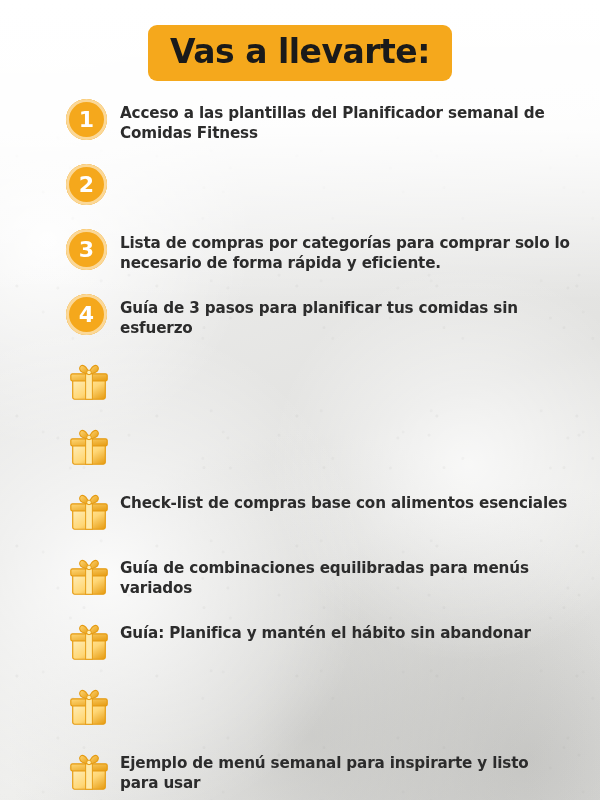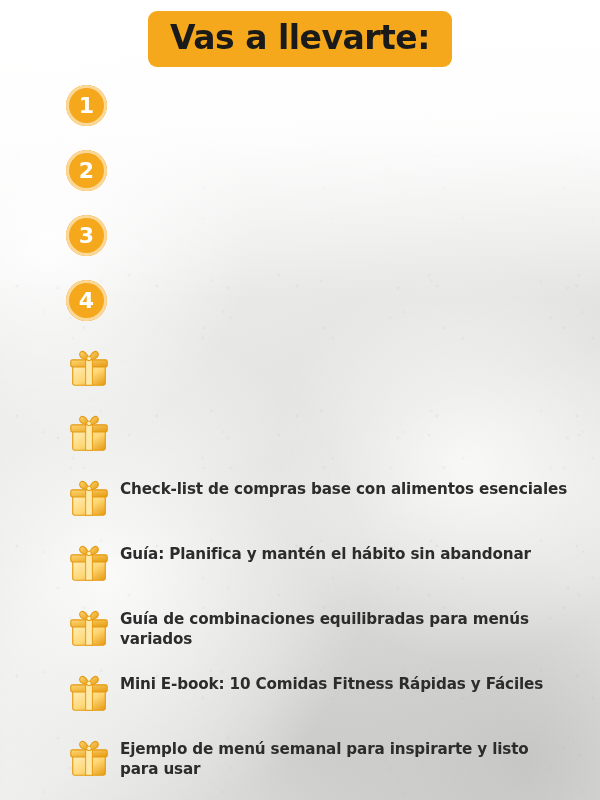--- a/index.html
+++ b/index.html
@@ -53,21 +53,21 @@
 
   #content {
     position: relative;
     z-index: 3;
     padding: 0;
   }
 
   .title-wrap {
     display: flex;
     justify-content: center;
-    padding-top: 11px;
+    padding-top: 25px;
   }
   .title {
     display: inline-block;
     background: #F5A81C;
     color: #1a1a1a;
     font-weight: 800;
     font-size: 33px;
     line-height: 1;
     letter-spacing: -0.5px;
     padding: 10px 22px 13px 22px;
@@ -134,35 +134,38 @@
 
     <div class="title-wrap">
       <div class="title">Vas a llevarte:</div>
     </div>
 
     <div class="list" id="list">
         <div class="row">
           <div class="marker">
             <div class="badge">1</div>
           </div>
+          <div class="row-text">Acceso a las plantillas del Planificador semanal de Comidas Fitness</div>
         </div>
         <div class="row">
           <div class="marker">
             <div class="badge">2</div>
           </div>
         </div>
         <div class="row">
           <div class="marker">
             <div class="badge">3</div>
           </div>
+          <div class="row-text">Lista de compras por categorías para comprar solo lo necesario de forma rápida y eficiente.</div>
         </div>
         <div class="row">
           <div class="marker">
             <div class="badge">4</div>
           </div>
+          <div class="row-text">Guía de 3 pasos para planificar tus comidas sin esfuerzo</div>
         </div>
         <div class="row">
           <div class="marker">
   <svg class="gift" viewBox="0 0 48 48" aria-hidden="true">
     <defs>
       <linearGradient id="gLt" x1="0" y1="0" x2="1" y2="1">
         <stop offset="0%" stop-color="#FFF0BF"></stop>
         <stop offset="55%" stop-color="#FFD776"></stop>
         <stop offset="100%" stop-color="#E59A10"></stop>
       </linearGradient>
@@ -258,20 +261,48 @@
 
     <rect x="5" y="15.5" width="38" height="7.5" rx="1.8" fill="url(#gDk)" stroke="#E59A10" stroke-width="1.2"></rect>
 
     <rect x="20.5" y="15.5" width="7" height="26.5" fill="#FFE9A8" stroke="#E59A10" stroke-width="1"></rect>
 
     <path d="M24 15.5 C 19 15.5, 13 13, 14.5 8.5 C 16 4.5, 22 7, 24 15.5 Z" fill="url(#gDk)" stroke="#E59A10" stroke-width="1.1"></path>
     <path d="M24 15.5 C 29 15.5, 35 13, 33.5 8.5 C 32 4.5, 26 7, 24 15.5 Z" fill="url(#gDk)" stroke="#E59A10" stroke-width="1.1"></path>
     <circle cx="24" cy="14" r="2.4" fill="#FFEFB8" stroke="#E59A10" stroke-width="1"></circle>
   </svg>
           </div>
+          <div class="row-text">Guía de combinaciones equilibradas para menús variados</div>
+        </div>
+        <div class="row">
+          <div class="marker">
+  <svg class="gift" viewBox="0 0 48 48" aria-hidden="true">
+    <defs>
+      <linearGradient id="gLt" x1="0" y1="0" x2="1" y2="1">
+        <stop offset="0%" stop-color="#FFF0BF"></stop>
+        <stop offset="55%" stop-color="#FFD776"></stop>
+        <stop offset="100%" stop-color="#E59A10"></stop>
+      </linearGradient>
+      <linearGradient id="gDk" x1="0" y1="0" x2="1" y2="1">
+        <stop offset="0%" stop-color="#FFD776"></stop>
+        <stop offset="100%" stop-color="#E59A10"></stop>
+      </linearGradient>
+    </defs>
+
+    <rect x="7" y="20" width="34" height="22" rx="2" fill="url(#gLt)" stroke="#E59A10" stroke-width="1.2"></rect>
+
+    <rect x="5" y="15.5" width="38" height="7.5" rx="1.8" fill="url(#gDk)" stroke="#E59A10" stroke-width="1.2"></rect>
+
+    <rect x="20.5" y="15.5" width="7" height="26.5" fill="#FFE9A8" stroke="#E59A10" stroke-width="1"></rect>
+
+    <path d="M24 15.5 C 19 15.5, 13 13, 14.5 8.5 C 16 4.5, 22 7, 24 15.5 Z" fill="url(#gDk)" stroke="#E59A10" stroke-width="1.1"></path>
+    <path d="M24 15.5 C 29 15.5, 35 13, 33.5 8.5 C 32 4.5, 26 7, 24 15.5 Z" fill="url(#gDk)" stroke="#E59A10" stroke-width="1.1"></path>
+    <circle cx="24" cy="14" r="2.4" fill="#FFEFB8" stroke="#E59A10" stroke-width="1"></circle>
+  </svg>
+          </div>
           <div class="row-text">Guía: Planifica y mantén el hábito sin abandonar</div>
         </div>
         <div class="row">
           <div class="marker">
   <svg class="gift" viewBox="0 0 48 48" aria-hidden="true">
     <defs>
       <linearGradient id="gLt" x1="0" y1="0" x2="1" y2="1">
         <stop offset="0%" stop-color="#FFF0BF"></stop>
         <stop offset="55%" stop-color="#FFD776"></stop>
         <stop offset="100%" stop-color="#E59A10"></stop>
@@ -286,49 +317,20 @@
 
     <rect x="5" y="15.5" width="38" height="7.5" rx="1.8" fill="url(#gDk)" stroke="#E59A10" stroke-width="1.2"></rect>
 
     <rect x="20.5" y="15.5" width="7" height="26.5" fill="#FFE9A8" stroke="#E59A10" stroke-width="1"></rect>
 
     <path d="M24 15.5 C 19 15.5, 13 13, 14.5 8.5 C 16 4.5, 22 7, 24 15.5 Z" fill="url(#gDk)" stroke="#E59A10" stroke-width="1.1"></path>
     <path d="M24 15.5 C 29 15.5, 35 13, 33.5 8.5 C 32 4.5, 26 7, 24 15.5 Z" fill="url(#gDk)" stroke="#E59A10" stroke-width="1.1"></path>
     <circle cx="24" cy="14" r="2.4" fill="#FFEFB8" stroke="#E59A10" stroke-width="1"></circle>
   </svg>
           </div>
-          <div class="row-text">Guía de combinaciones equilibradas para menús variados</div>
-        </div>
-        <div class="row">
-          <div class="marker">
-  <svg class="gift" viewBox="0 0 48 48" aria-hidden="true">
-    <defs>
-      <linearGradient id="gLt" x1="0" y1="0" x2="1" y2="1">
-        <stop offset="0%" stop-color="#FFF0BF"></stop>
-        <stop offset="55%" stop-color="#FFD776"></stop>
-        <stop offset="100%" stop-color="#E59A10"></stop>
-      </linearGradient>
-      <linearGradient id="gDk" x1="0" y1="0" x2="1" y2="1">
-        <stop offset="0%" stop-color="#FFD776"></stop>
-        <stop offset="100%" stop-color="#E59A10"></stop>
-      </linearGradient>
-    </defs>
-
-    <rect x="7" y="20" width="34" height="22" rx="2" fill="url(#gLt)" stroke="#E59A10" stroke-width="1.2"></rect>
-
-    <rect x="5" y="15.5" width="38" height="7.5" rx="1.8" fill="url(#gDk)" stroke="#E59A10" stroke-width="1.2"></rect>
-
-    <rect x="20.5" y="15.5" width="7" height="26.5" fill="#FFE9A8" stroke="#E59A10" stroke-width="1"></rect>
-
-    <path d="M24 15.5 C 19 15.5, 13 13, 14.5 8.5 C 16 4.5, 22 7, 24 15.5 Z" fill="url(#gDk)" stroke="#E59A10" stroke-width="1.1"></path>
-    <path d="M24 15.5 C 29 15.5, 35 13, 33.5 8.5 C 32 4.5, 26 7, 24 15.5 Z" fill="url(#gDk)" stroke="#E59A10" stroke-width="1.1"></path>
-    <circle cx="24" cy="14" r="2.4" fill="#FFEFB8" stroke="#E59A10" stroke-width="1"></circle>
-  </svg>
-          </div>
-          <div class="row-text">Mini E-book: 10 Comidas Fitness Rápidas y Fáciles</div>
         </div>
         <div class="row">
           <div class="marker">
   <svg class="gift" viewBox="0 0 48 48" aria-hidden="true">
     <defs>
       <linearGradient id="gLt" x1="0" y1="0" x2="1" y2="1">
         <stop offset="0%" stop-color="#FFF0BF"></stop>
         <stop offset="55%" stop-color="#FFD776"></stop>
         <stop offset="100%" stop-color="#E59A10"></stop>
       </linearGradient>

